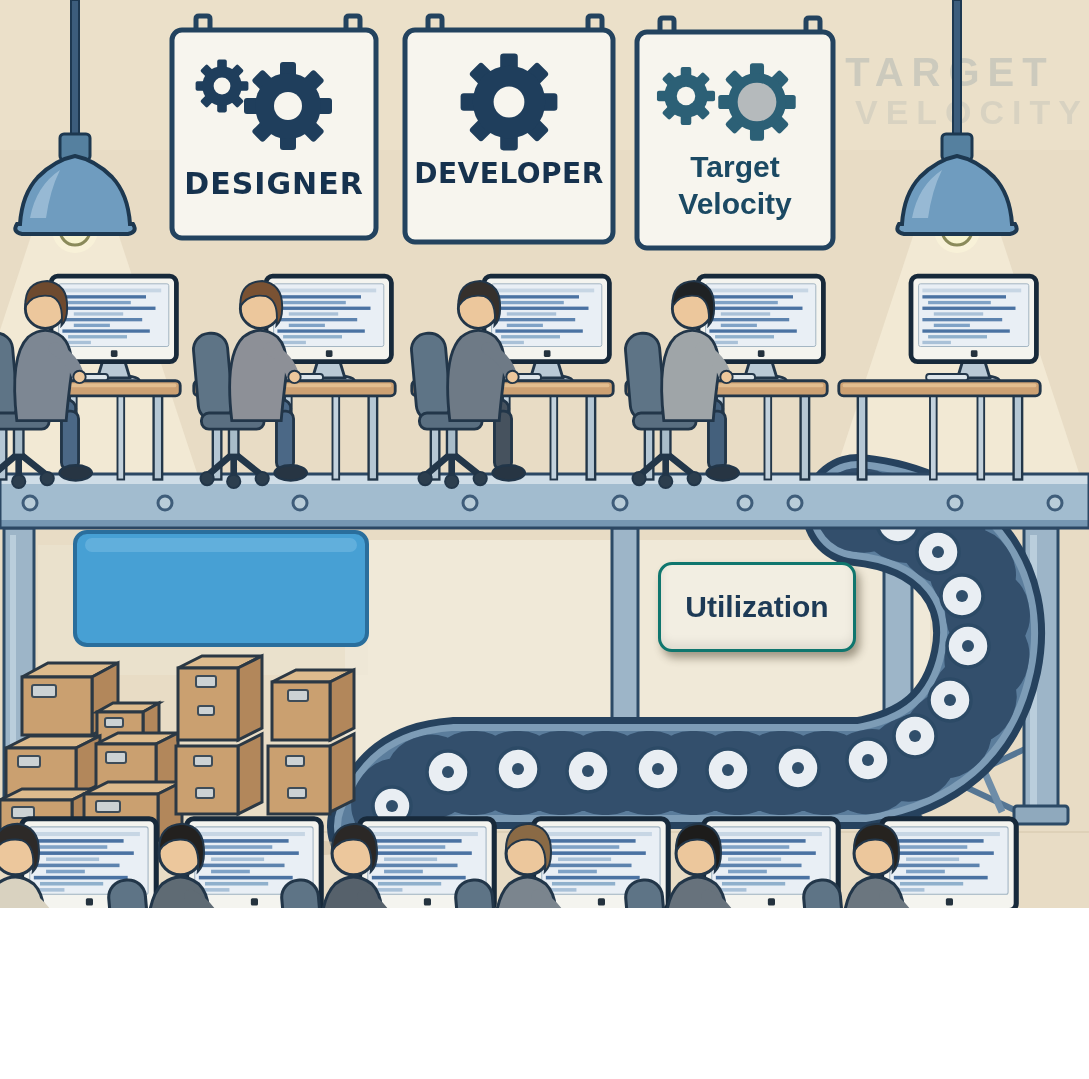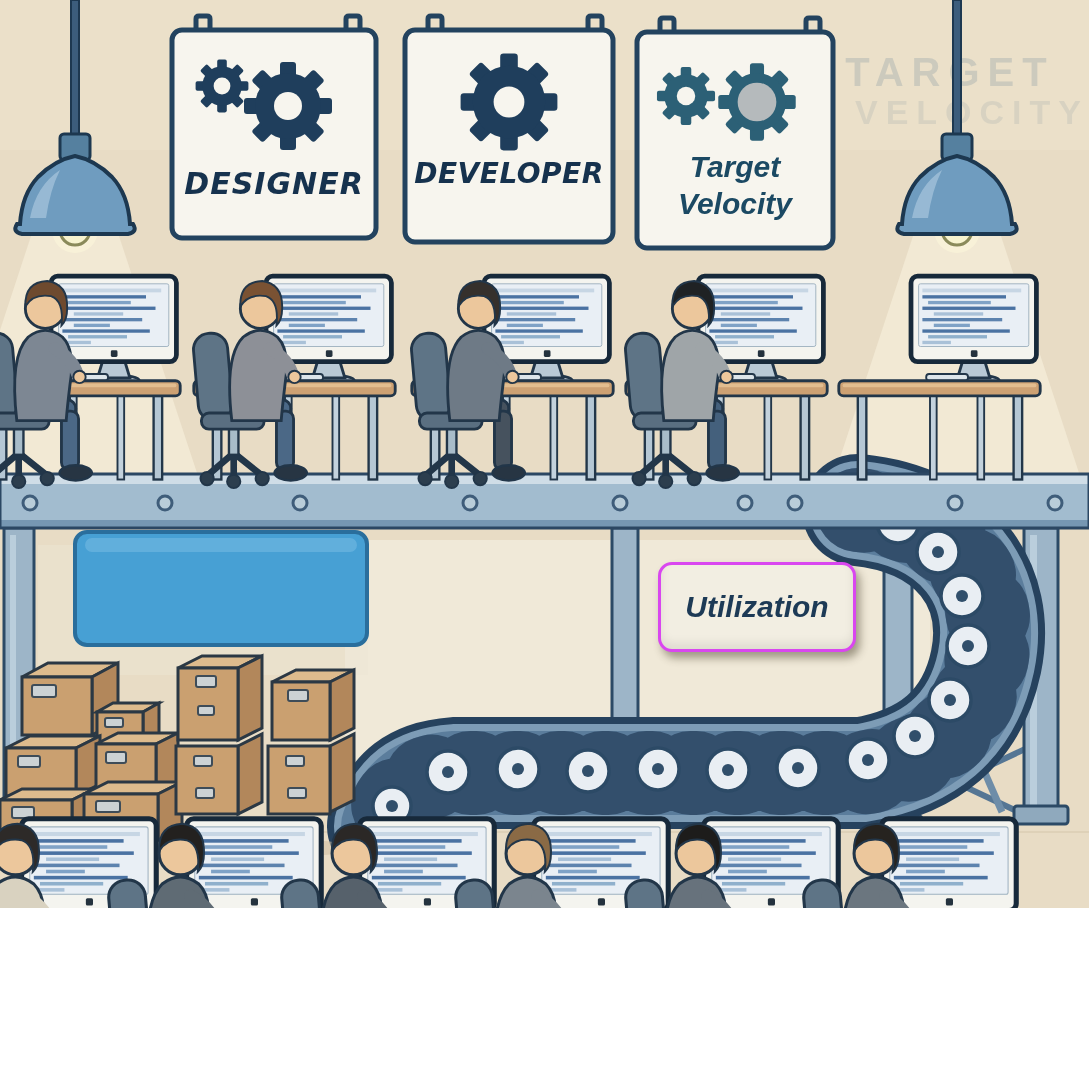--- a/index.html
+++ b/index.html
@@ -1,32 +1,32 @@
 <!DOCTYPE html>
 <html style="--c-background: #e8dcc5; --c-wall-panel: #f1ebdb; --c-sign-panel: #f7f5ee; --c-sign-text: #16324e; --c-target-sign-text: #1b4963; --c-gear-navy: #1f3e5c; --c-gear-teal: #2c6076; --c-factory-blue: #47a0d4; --c-factory-text: #ffffff; --c-badge-bg: #f2eee2; --c-badge-text: #1d3a56; --c-steel: #9db5c8; --c-belt: #7d9cb6; --c-belt-shadow: #587a99; --c-roller: #e9eef3; --c-wood: #cda173; --c-cardboard: #caa070; --c-light-cone: #f8f1de; --c-screen-code: #4a72a2;"><head>
 <meta charset="utf-8">
 <style>
   html,body{margin:0;padding:0;background:#fff;}
   .scene{position:relative;width:1089px;height:908px;overflow:hidden;
          background:var(--c-background,#e8dcc5);
          font-family:"DejaVu Sans","Liberation Sans",sans-serif;}
   .scene svg{position:absolute;left:0;top:0;}
   .overlay{position:absolute;display:flex;flex-direction:column;align-items:center;
-           justify-content:center;text-align:center;font-weight:bold;font-style:italic;}
+           justify-content:center;text-align:center;font-weight:bold;}
   .lbl-designer{left:172px;top:160px;width:204px;height:46px;font-size:30px;
                 letter-spacing:1px;color:var(--c-sign-text,#16324e);}
   .lbl-developer{left:405px;top:151px;width:208px;height:44px;font-size:28px;
                  letter-spacing:.5px;color:var(--c-sign-text,#16324e);}
   .lbl-target{left:637px;top:142px;width:196px;height:86px;font-size:30px;line-height:37px;
               color:var(--c-target-sign-text,#1b4963);font-family:"Liberation Sans",sans-serif;}
   .lbl-factory{left:75px;top:546px;width:292px;height:100px;font-size:45px;line-height:48px;
                letter-spacing:2px;color:var(--c-factory-text,#ffffff);}
   .badge-utilization{left:658px;top:562px;width:192px;height:84px;font-size:30px;
                color:var(--c-badge-text,#1d3a56);background:var(--c-badge-bg,#f2eee2);
-               border:3px solid #d946ef;border-radius:14px;
+               border:3px solid #0f766e;border-radius:14px;
                box-shadow:4px 6px 8px rgba(60,50,30,.45), inset 0 -6px 10px rgba(0,0,0,.08);
                font-family:"Liberation Sans",sans-serif;}
   
   .c-bg{fill:var(--c-background,#e8dcc5);}
   .panelw{fill:var(--c-wall-panel,#f1ebdb);}
   .signp{fill:var(--c-sign-panel,#f7f5ee);stroke:#23435f;stroke-width:5;}
   .gearN{fill:var(--c-gear-navy,#1f3e5c);}
   .gearT{fill:var(--c-gear-teal,#2c6076);}
   .ghole{fill:var(--c-sign-panel,#f7f5ee);}
   .gholef{fill:#b5babc;}

